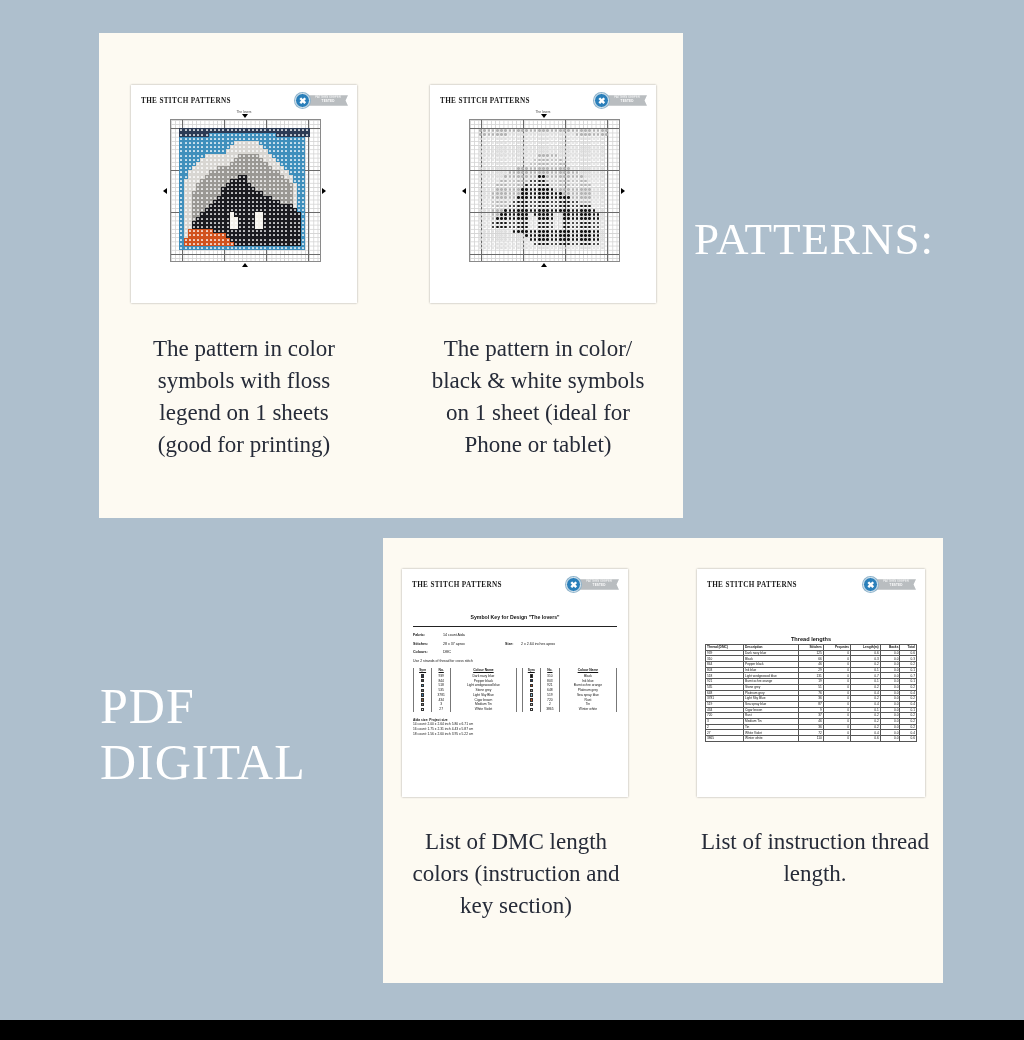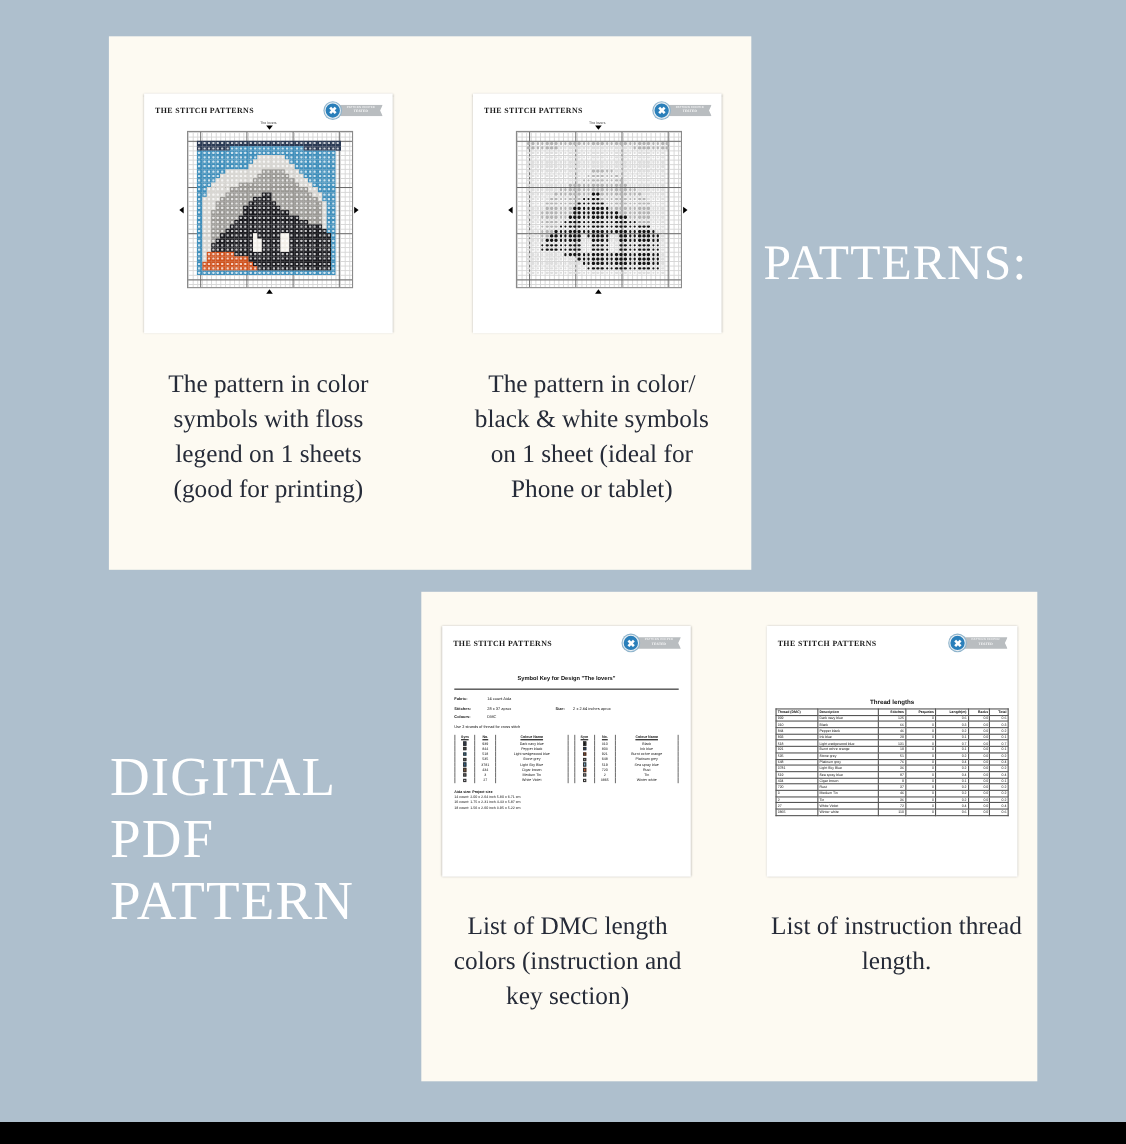--- a/index.html
+++ b/index.html
@@ -2280,18 +2280,17 @@
           </tr>
         </tbody>
     </table>
   </div>
 </div>
 
 <div class="caption" id="caption-3">List of DMC length colors (instruction and key section)</div>
 <div class="caption" id="caption-4">List of instruction thread length.</div>
 
 <div class="big-heading" id="pdf-heading">
+  <div>PDF</div>
   <div>DIGITAL</div>
-  <div>PDF</div>
-  <div>PATTERN</div>
 </div>
 
 <div class="bottom-bar"></div>
 
 </body></html>

